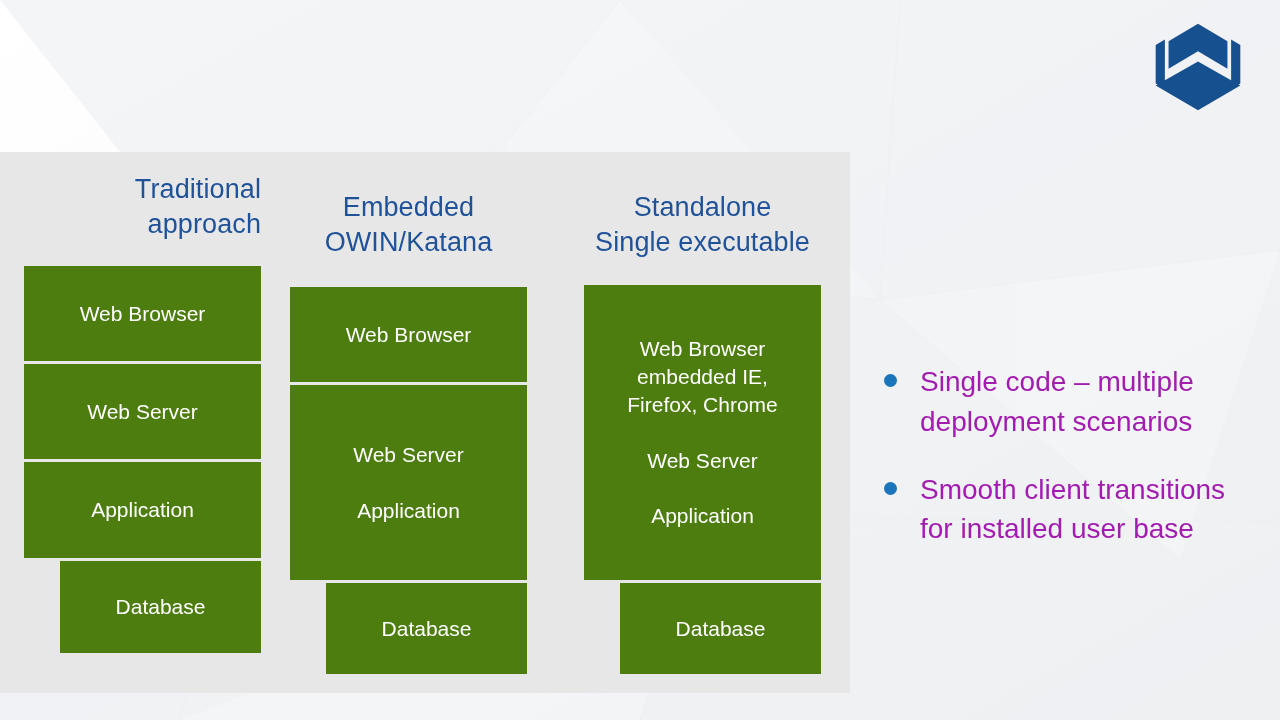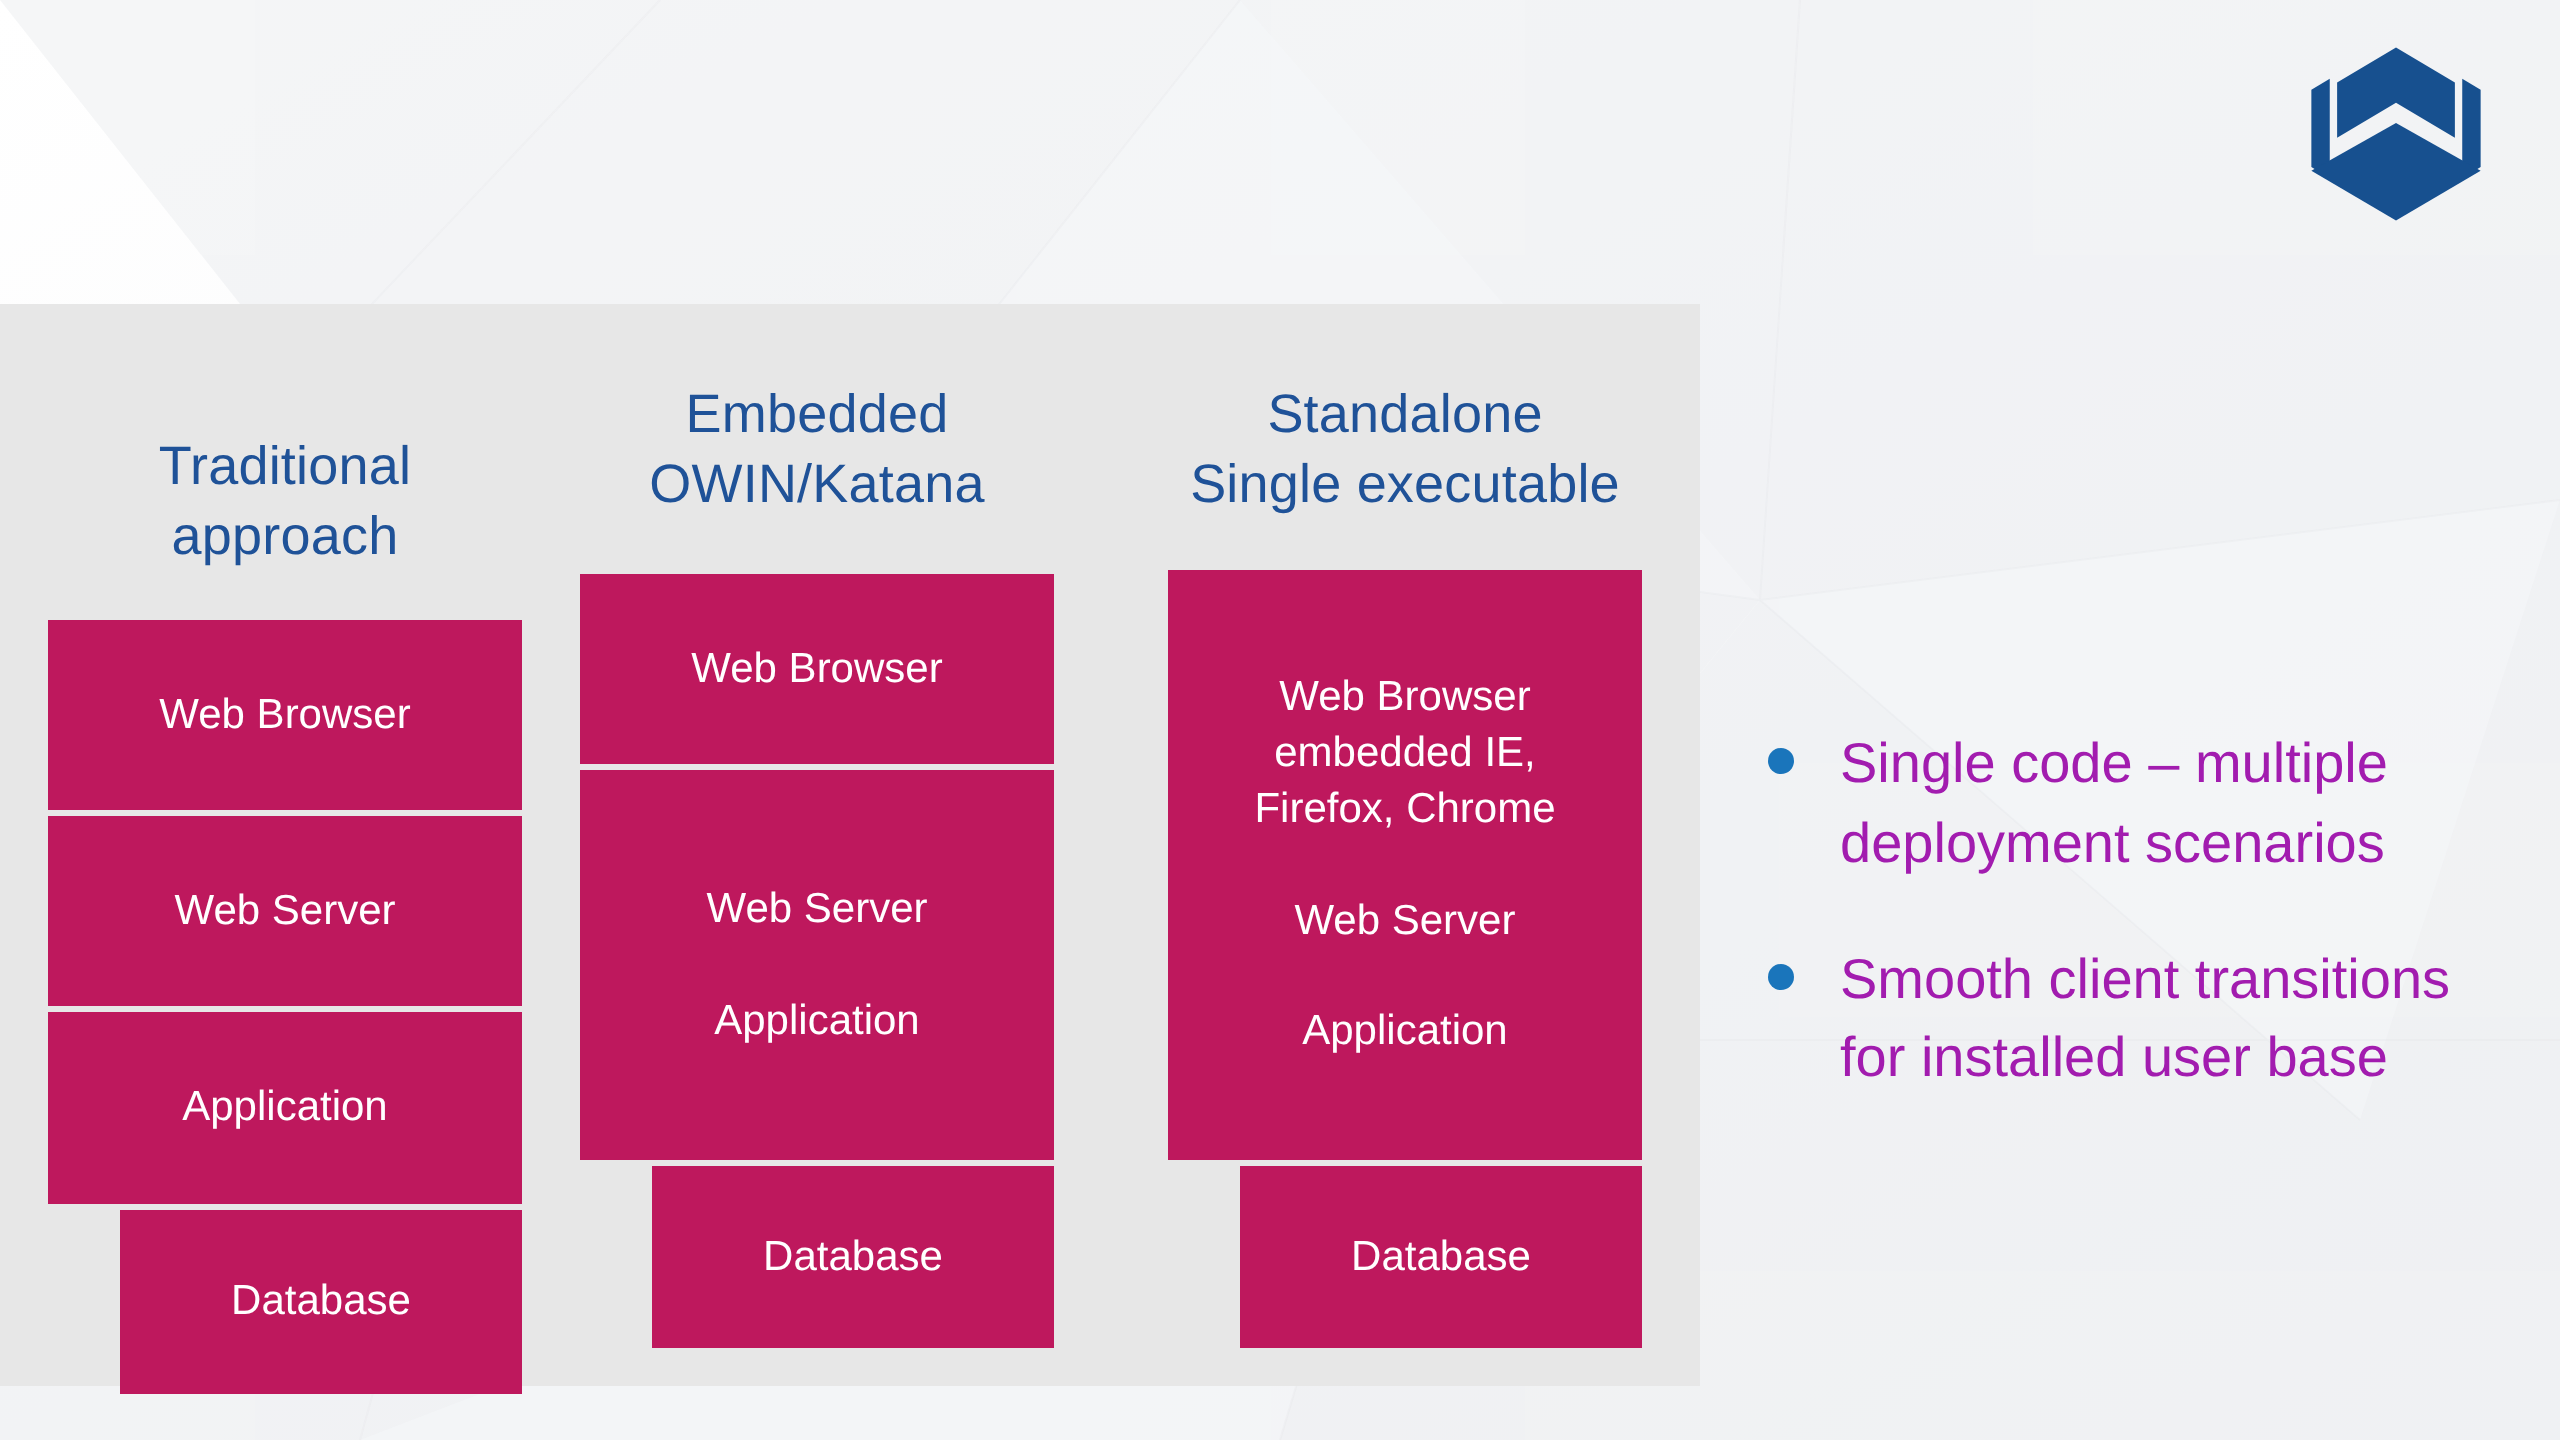--- a/index.html
+++ b/index.html
@@ -46,37 +46,37 @@
     line-height: 1.30;
     text-align: center;
     font-weight: 400;
     letter-spacing: .1px;
     white-space: pre-line;
   }
   .stack {
     position: relative;
   }
   .layer-box {
-    background: #be185d;
+    background: #4d7c0f;
     color: #ffffff;
     display: flex;
     align-items: center;
     justify-content: center;
     text-align: center;
     font-size: 21px;
     line-height: 1.33;
     box-sizing: border-box;
     margin-bottom: 3px;
     white-space: pre-line;
   }
   .layer-box:last-child { margin-bottom: 0; margin-left: 36px; }
 
   
   #col-1 { left: 24px; width: 237px; }
-  #col-1 .col-title { margin-top: 64px; }
+  #col-1 .col-title { margin-top: 20px; text-align: right; }
   #col-1 .stack { margin-top: 24px; }
   #col-2 { left: 290px; width: 237px; }
   #col-2 .col-title { margin-top: 38px; }
   #col-2 .stack { margin-top: 27px; }
   #col-3 { left: 558px; width: 237px; padding-left: 26px; }
   #col-3 .col-title { margin-top: 38px; }
   #col-3 .stack { margin-top: 25px; }
 
   
   #bullets {

